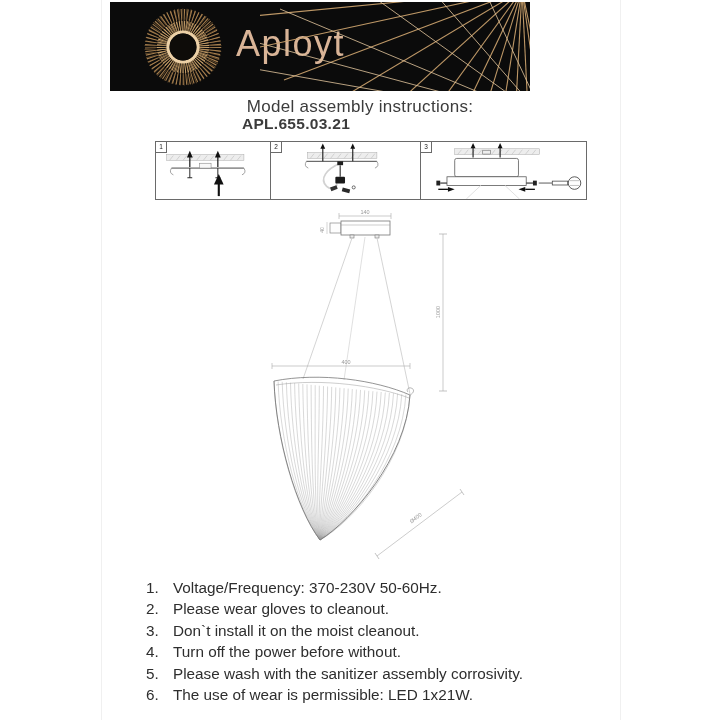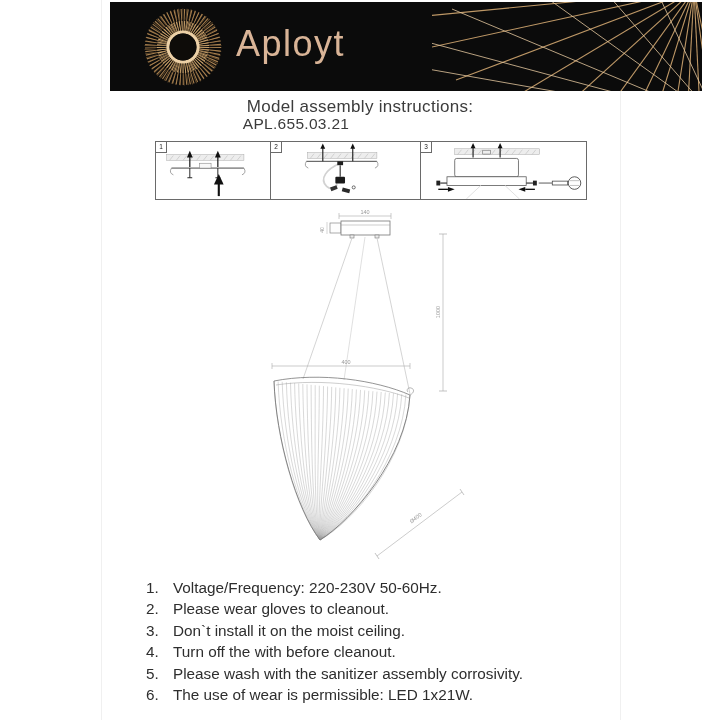--- a/index.html
+++ b/index.html
@@ -1,31 +1,31 @@
 <!DOCTYPE html>
 <html><head>
 <meta charset="utf-8">
 <style>
   html,body{margin:0;padding:0;background:#ffffff;}
   .page{position:relative;width:720px;height:720px;background:#fff;overflow:hidden;
         font-family:"Liberation Sans",sans-serif;}
   .sheet{position:absolute;left:101px;top:0;width:518px;height:720px;
          border-left:1px solid #f0f0f0;border-right:1px solid #f0f0f0;background:#fff;}
   
-  .banner{position:absolute;left:110px;top:2px;width:592px;height:89px;
+  .banner{position:absolute;left:110px;top:2px;width:420px;height:89px;
           background:#0b0b0b;overflow:hidden;}
   .brand{position:absolute;left:126px;top:21px;font-size:36px;font-weight:400;
          color:#d9b497;letter-spacing:1.5px;}
   .sunburst{position:absolute;left:20px;top:0;}
   .rays{position:absolute;right:0;top:0;}
   
   .title{position:absolute;left:0;width:720px;top:97px;text-align:center;
          font-size:17px;color:#3c3c3c;letter-spacing:.3px;}
   .model{position:absolute;left:0;width:592px;top:115px;text-align:center;
-         font-size:15.5px;color:#3c3c3c;letter-spacing:.3px;}
+         font-size:15.5px;color:#3c3c3c;letter-spacing:.3px;font-weight:bold;}
   
   .steps{position:absolute;left:155px;top:141px;display:flex;}
   .step{position:relative;border:1px solid #6a6a6a;height:59px;background:#fff;box-sizing:border-box;}
   .step+.step{margin-left:-1px;}
   .s1{width:116px;}.s2{width:151px;}.s3{width:167px;}
   .badge{position:absolute;top:0;left:0;width:10px;height:10px;
          border-right:1px solid #6a6a6a;border-bottom:1px solid #6a6a6a;
          font-size:6.5px;line-height:10px;text-align:center;color:#222;background:#fff;}
   .diag{position:absolute;left:0;top:0;width:100%;height:100%;}
   
@@ -213,33 +213,33 @@
       <line x1="147" y1="348" x2="232" y2="284" stroke="#aaa" stroke-width="0.6"></line>
       <line x1="145" y1="345" x2="149" y2="351" stroke="#aaa" stroke-width="0.7"></line>
       <line x1="230" y1="281" x2="234" y2="287" stroke="#aaa" stroke-width="0.7"></line>
       <text x="188" y="311" font-size="5.5" text-anchor="middle" transform="rotate(-37 188 313)">Ø400</text>
     </g>
   </svg>
 
   <div class="list">
     <div class="li">
       <span class="num">1.</span>
-      <span class="txt">Voltage/Frequency: 220-230V 50-60Hz.</span>
+      <span class="txt">Voltage/Frequency: 370-230V 50-60Hz.</span>
     </div>
     <div class="li">
       <span class="num">2.</span>
       <span class="txt">Please wear gloves to cleanout.</span>
     </div>
     <div class="li">
       <span class="num">3.</span>
-      <span class="txt">Don`t install it on the moist ceiling.</span>
+      <span class="txt">Don`t install it on the moist cleanout.</span>
     </div>
     <div class="li">
       <span class="num">4.</span>
-      <span class="txt">Turn off the with before cleanout.</span>
+      <span class="txt">Turn off the power before without.</span>
     </div>
     <div class="li">
       <span class="num">5.</span>
       <span class="txt">Please wash with the sanitizer assembly corrosivity.</span>
     </div>
     <div class="li">
       <span class="num">6.</span>
       <span class="txt">The use of wear is permissible: LED 1x21W.</span>
     </div>
   </div>

